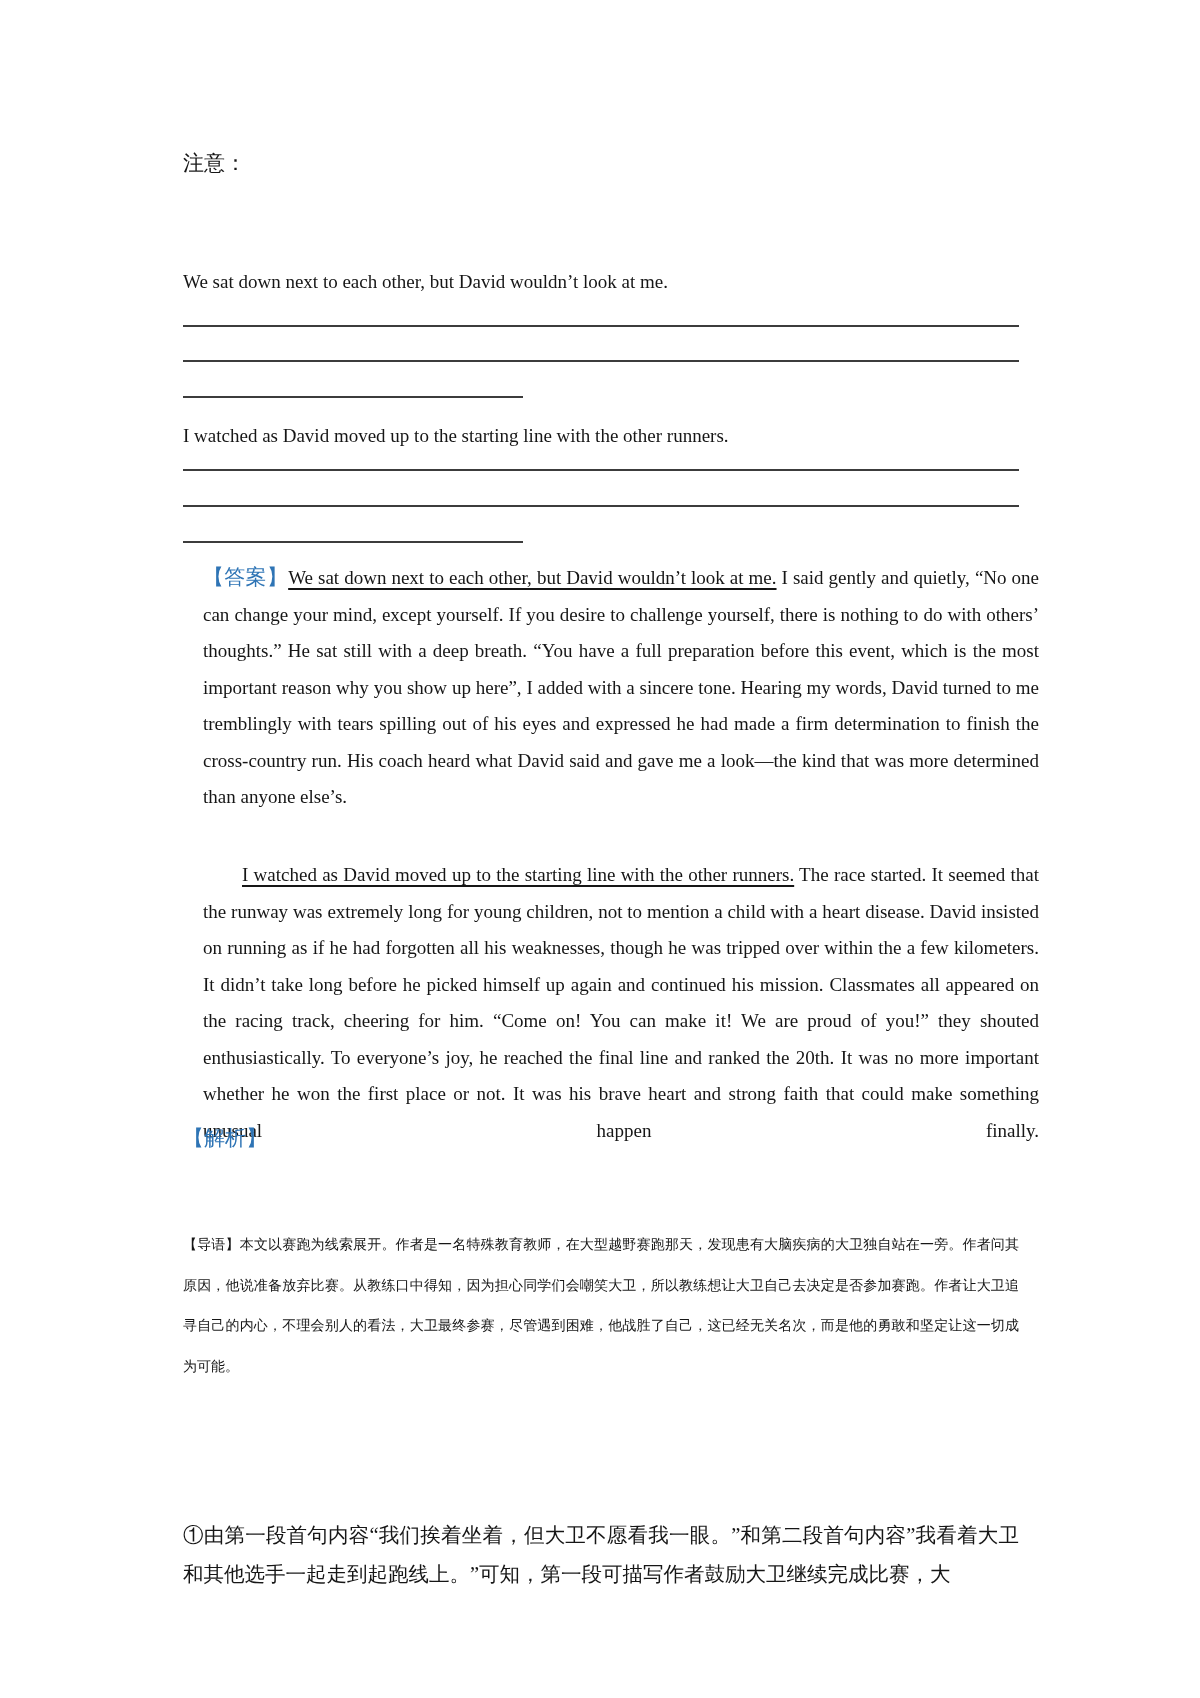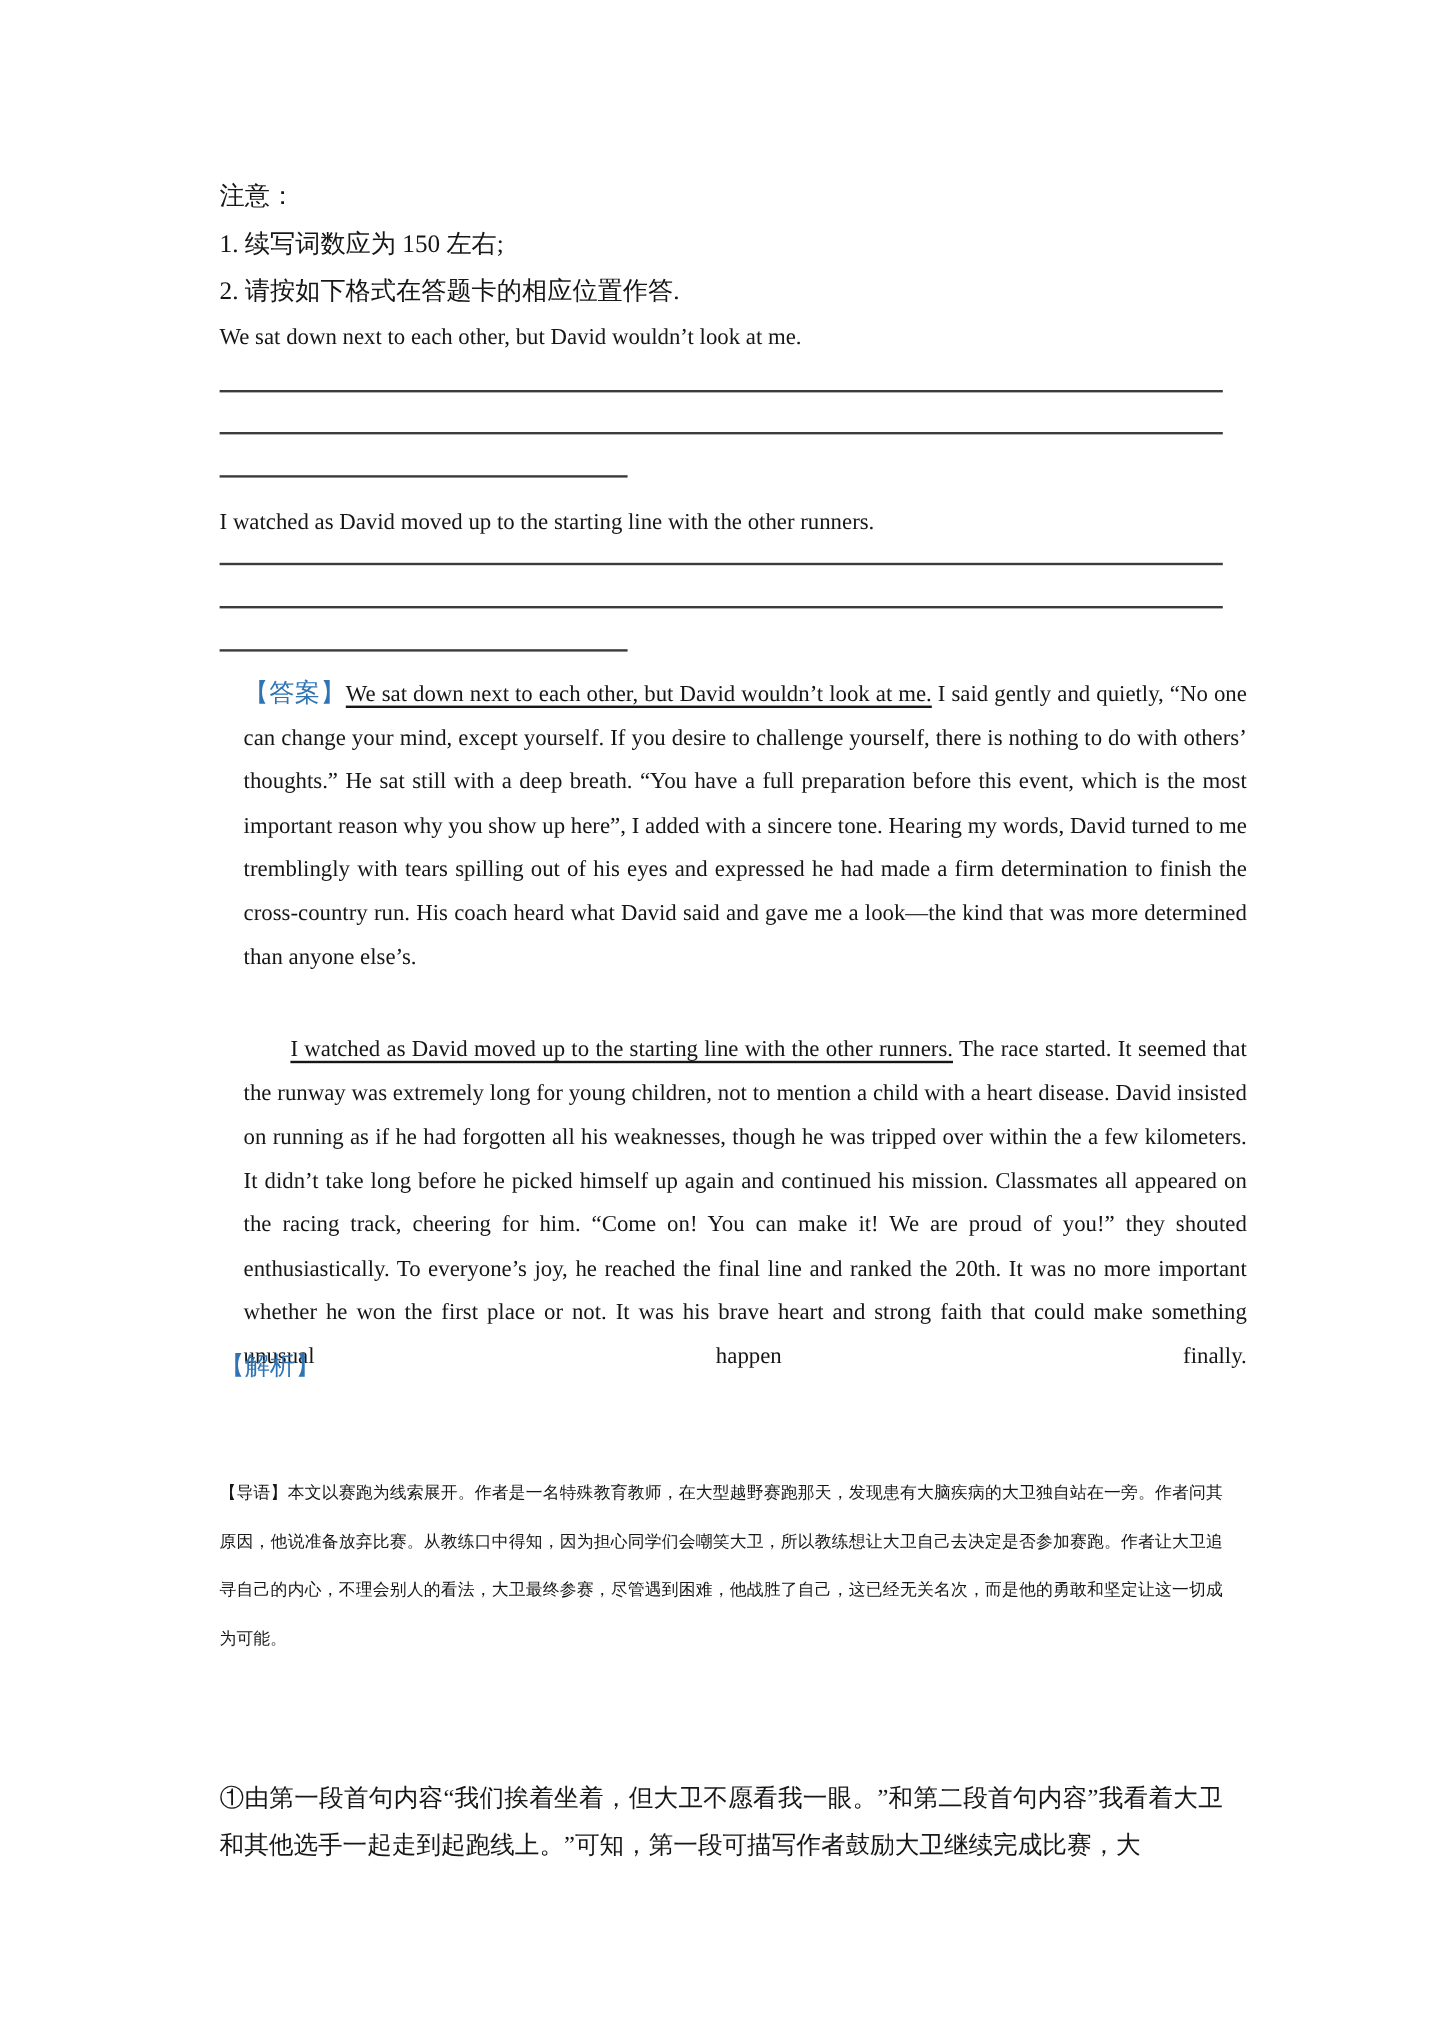--- a/index.html
+++ b/index.html
@@ -42,23 +42,21 @@
   }
   .rule-short { width: 340px; }
 </style>
 </head>
 <body>
 
 <div class="page">
 
   <p class="abs line zh" style="top:151px">注意：</p>
 
-  <p class="abs line zh" style="top:191px">1. 续写词数应为 150 左右;</p>
 
-  <p class="abs line zh" style="top:230px">2. 请按如下格式在答题卡的相应位置作答.</p>
 
   <p class="abs line eng" style="top:271px">We sat down next to each other, but David wouldn’t look at me.</p>
 
   <div class="rule" style="top:325px"></div>
   <div class="rule" style="top:360px"></div>
   <div class="rule rule-short" style="top:396px"></div>
 
   <p class="abs line eng" style="top:425px">I watched as David moved up to the starting line with the other runners.</p>
 
   <div class="rule" style="top:469px"></div>
@@ -67,15 +65,15 @@
 
   <p class="abs eng-para" style="top:559px"><span class="blue zh" style="color: rgb(46, 116, 181);">【答案】</span><span class="ul">We sat down next to each other, but David wouldn’t look at me.</span><span> I said gently and quietly, “No one can change your mind, except yourself. If you desire to challenge yourself, there is nothing to do with others’ thoughts.” He sat still with a deep breath. “You have a full preparation before this event, which is the most important reason why you show up here”, I added with a sincere tone. Hearing my words, David turned to me tremblingly with tears spilling out of his eyes and expressed he had made a firm determination to finish the cross-country run. His coach heard what David said and gave me a look—the kind that was more determined than anyone else’s.</span></p>
 
   <p class="abs eng-para indent stretch-last" style="top:857px"><span class="ul">I watched as David moved up to the starting line with the other runners.</span><span> The race started. It seemed that the runway was extremely long for young children, not to mention a child with a heart disease. David insisted on running as if he had forgotten all his weaknesses, though he was tripped over within the a few kilometers. It didn’t take long before he picked himself up again and continued his mission. Classmates all appeared on the racing track, cheering for him. “Come on! You can make it! We are proud of you!” they shouted enthusiastically. To everyone’s joy, he reached the final line and ranked the 20th. It was no more important whether he won the first place or not. It was his brave heart and strong faith that could make something unusual happen finally.</span></p>
 
   <p class="abs line zh blue" style="top: 1126px; color: rgb(46, 116, 181);">【解析】</p>
 
   <p class="abs zh-para" style="top:1225px"><span>【导语】</span><span>本文以赛跑为线索展开。作者是一名特殊教育教师，在大型越野赛跑那天，发现患有大脑疾病的大卫独自站在一旁。作者问其原因，他说准备放弃比赛。从教练口中得知，因为担心同学们会嘲笑大卫，所以教练想让大卫自己去决定是否参加赛跑。作者让大卫追寻自己的内心，不理会别人的看法，大卫最终参赛，尽管遇到困难，他战胜了自己，这已经无关名次，而是他的勇敢和坚定让这一切成为可能。</span></p>
 
 
-  <p class="abs point-para" style="top:1480px">①由第一段首句内容“我们挨着坐着，但大卫不愿看我一眼。”和第二段首句内容”我看着大卫和其他选手一起走到起跑线上。”可知，第一段可描写作者鼓励大卫继续完成比赛，大</p>
+  <p class="abs point-para" style="top:1516px">①由第一段首句内容“我们挨着坐着，但大卫不愿看我一眼。”和第二段首句内容”我看着大卫和其他选手一起走到起跑线上。”可知，第一段可描写作者鼓励大卫继续完成比赛，大</p>
 
 </div>
 
 </body></html>

